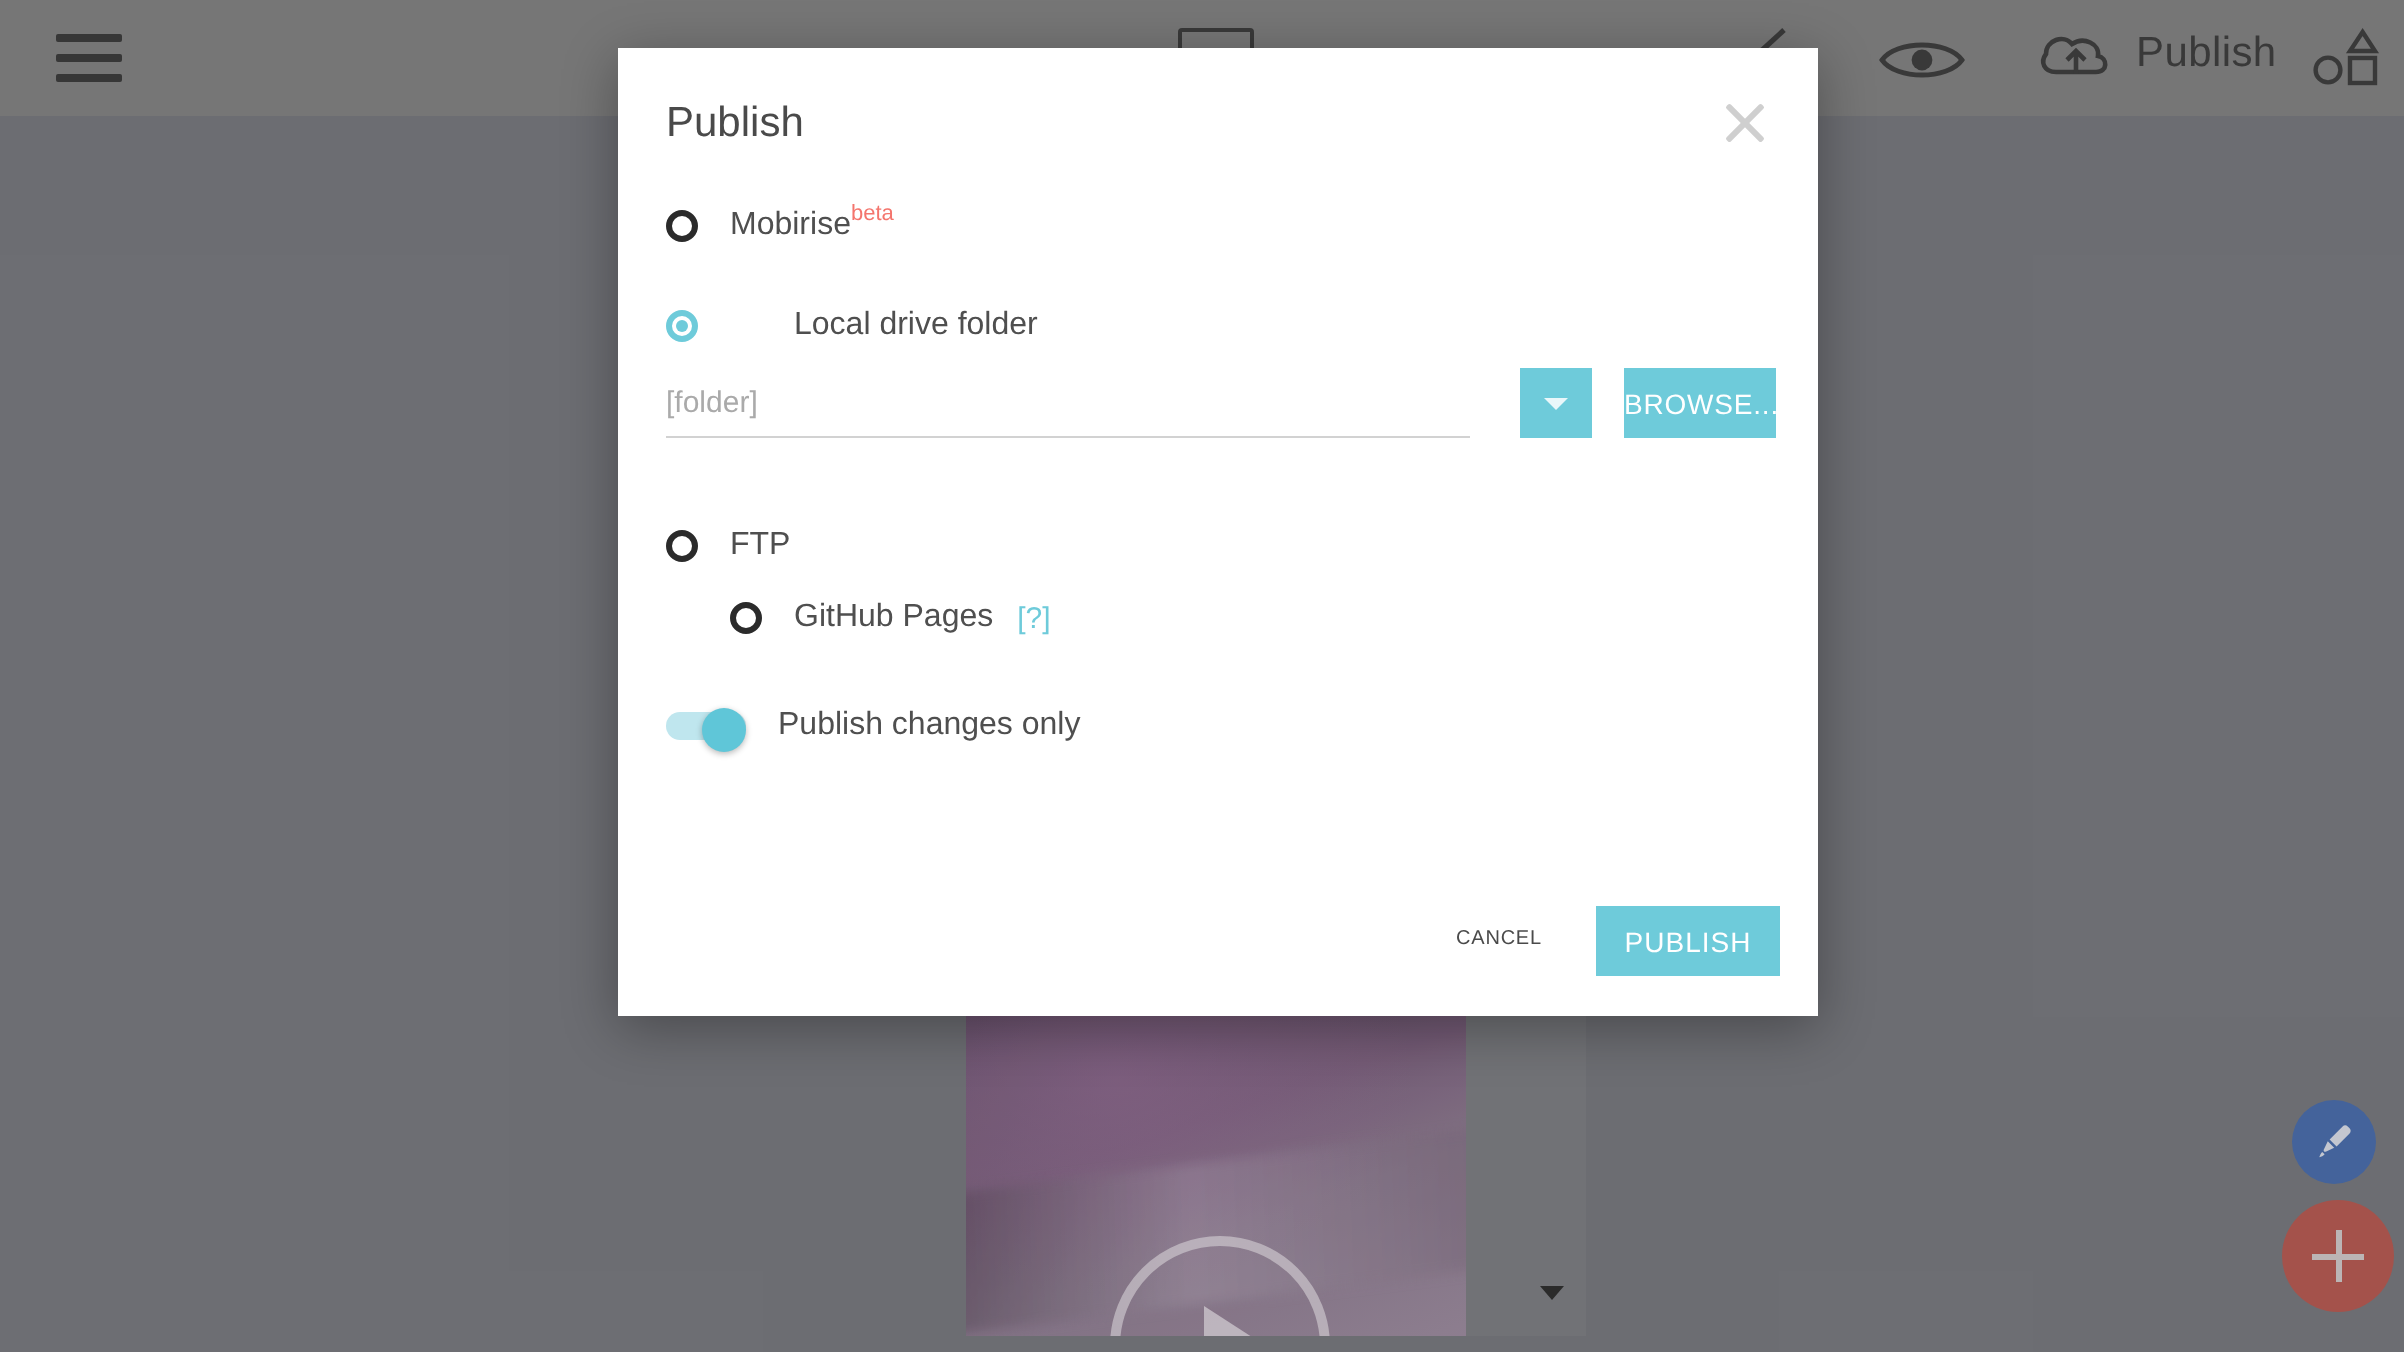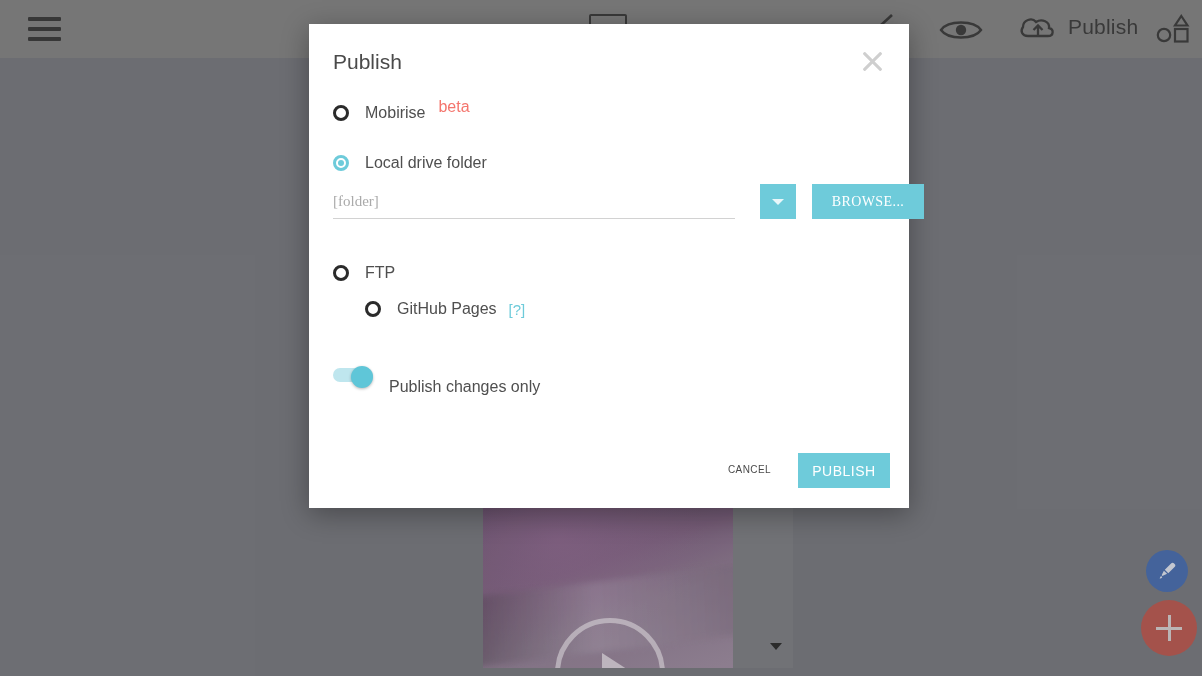--- a/index.html
+++ b/index.html
@@ -110,63 +110,63 @@
   .radio {
     width:16px; height:16px; border-radius:50%;
     border:3px solid #2b2b2b; background:#fff; flex:0 0 auto;
   }
   .radio.sel { border:3px solid #6ecbda; position:relative; }
   .radio.sel::after {
     content:""; position:absolute; left:2px; top:2px;
     width:6px; height:6px; border-radius:50%; background:#6ecbda;
   }
   .opt-label { margin-left:16px; font-size:16px; color:#4f4f4f; }
-  .beta-tag { margin-left:13px; font-size:16px; color:#f4756d; vertical-align:super; position:relative; top:-6px; }
+  .beta-tag { margin-left:0; font-size:11px; color:#f4756d; vertical-align:super; position:relative; top:-6px; }
   .help-link { margin-left:12px; font-size:15px; color:#6ecbda; cursor:pointer; }
 
   .row-mobirise { top:80px;text-align:right; }
-  .row-local { top:130px; }
+  .row-local { top:130px;gap:32px; }
   .row-ftp { top:240px; }
   .row-github { top:276px;padding-left:32px; }
 
   .folder-row { position:absolute; left:24px; top:160px; width:552px; height:36px; }
   .folder-input {
     position:absolute; left:0; top:0; width:402px; height:35px;
     border:none; border-bottom:1px solid #d2d2d2; background:transparent;
-    font-family:Liberation Serif, serif; font-size:15px; color:#555;
+    font-family:Liberation Sans, sans-serif; font-size:15px; color:#555;
     outline:none;
   }
   .folder-input::placeholder { color:#aaaaaa; }
   .dd-btn {
     position:absolute; left:427px; top:0; width:36px; height:35px;
     background:#6ecbda; cursor:pointer;
     display:flex; align-items:center; justify-content:center;
   }
   .dd-btn i {
     width:0;height:0;border-left:6px solid transparent;border-right:6px solid transparent;
     border-top:6px solid #ffffff; display:block; opacity:0.85;
   }
   .browse-btn {
-    position:absolute; left:479px; top:0; width:112px; height:35px;
+    position:absolute; left:479px; top:0; width:76px; height:35px;
     background:#6ecbda; color:#ffffff; border:none; cursor:pointer;
-    font-family:Liberation Serif, serif; font-size:14px; letter-spacing:0.4px;
+    font-family:Liberation Sans, sans-serif; font-size:14px; letter-spacing:0.4px;
   }
 
   .toggle-row { position:absolute; left:24px; top:330px; display:flex; align-items:center; cursor:pointer; }
   .switch { position:relative; width:40px; height:18px; flex:0 0 auto; }
   .switch .track {
     position:absolute; left:0; top:2px; width:40px; height:14px;
     background:#bfe6ee; border-radius:7px;
   }
   .switch .knob {
     position:absolute; left:18px; top:0; width:22px; height:22px;
     background:#5fc6d8; border-radius:50%;
     box-shadow:0 1px 3px rgba(0,0,0,0.28);
   }
-  .toggle-label { margin-left:16px; font-size:16px; color:#4f4f4f;margin-top:24px; }
+  .toggle-label { margin-left:16px; font-size:16px; color:#4f4f4f; }
 
   .note-row {
     position:absolute; left:24px; top:388px;
     font-size:15px; color:#4a4a4a;
   }
   .note-link { color:#6ecbda; cursor:pointer; }
 
   .cancel-btn {
     position:absolute; left:407px; top:430px;
     background:transparent; border:none; cursor:pointer;

